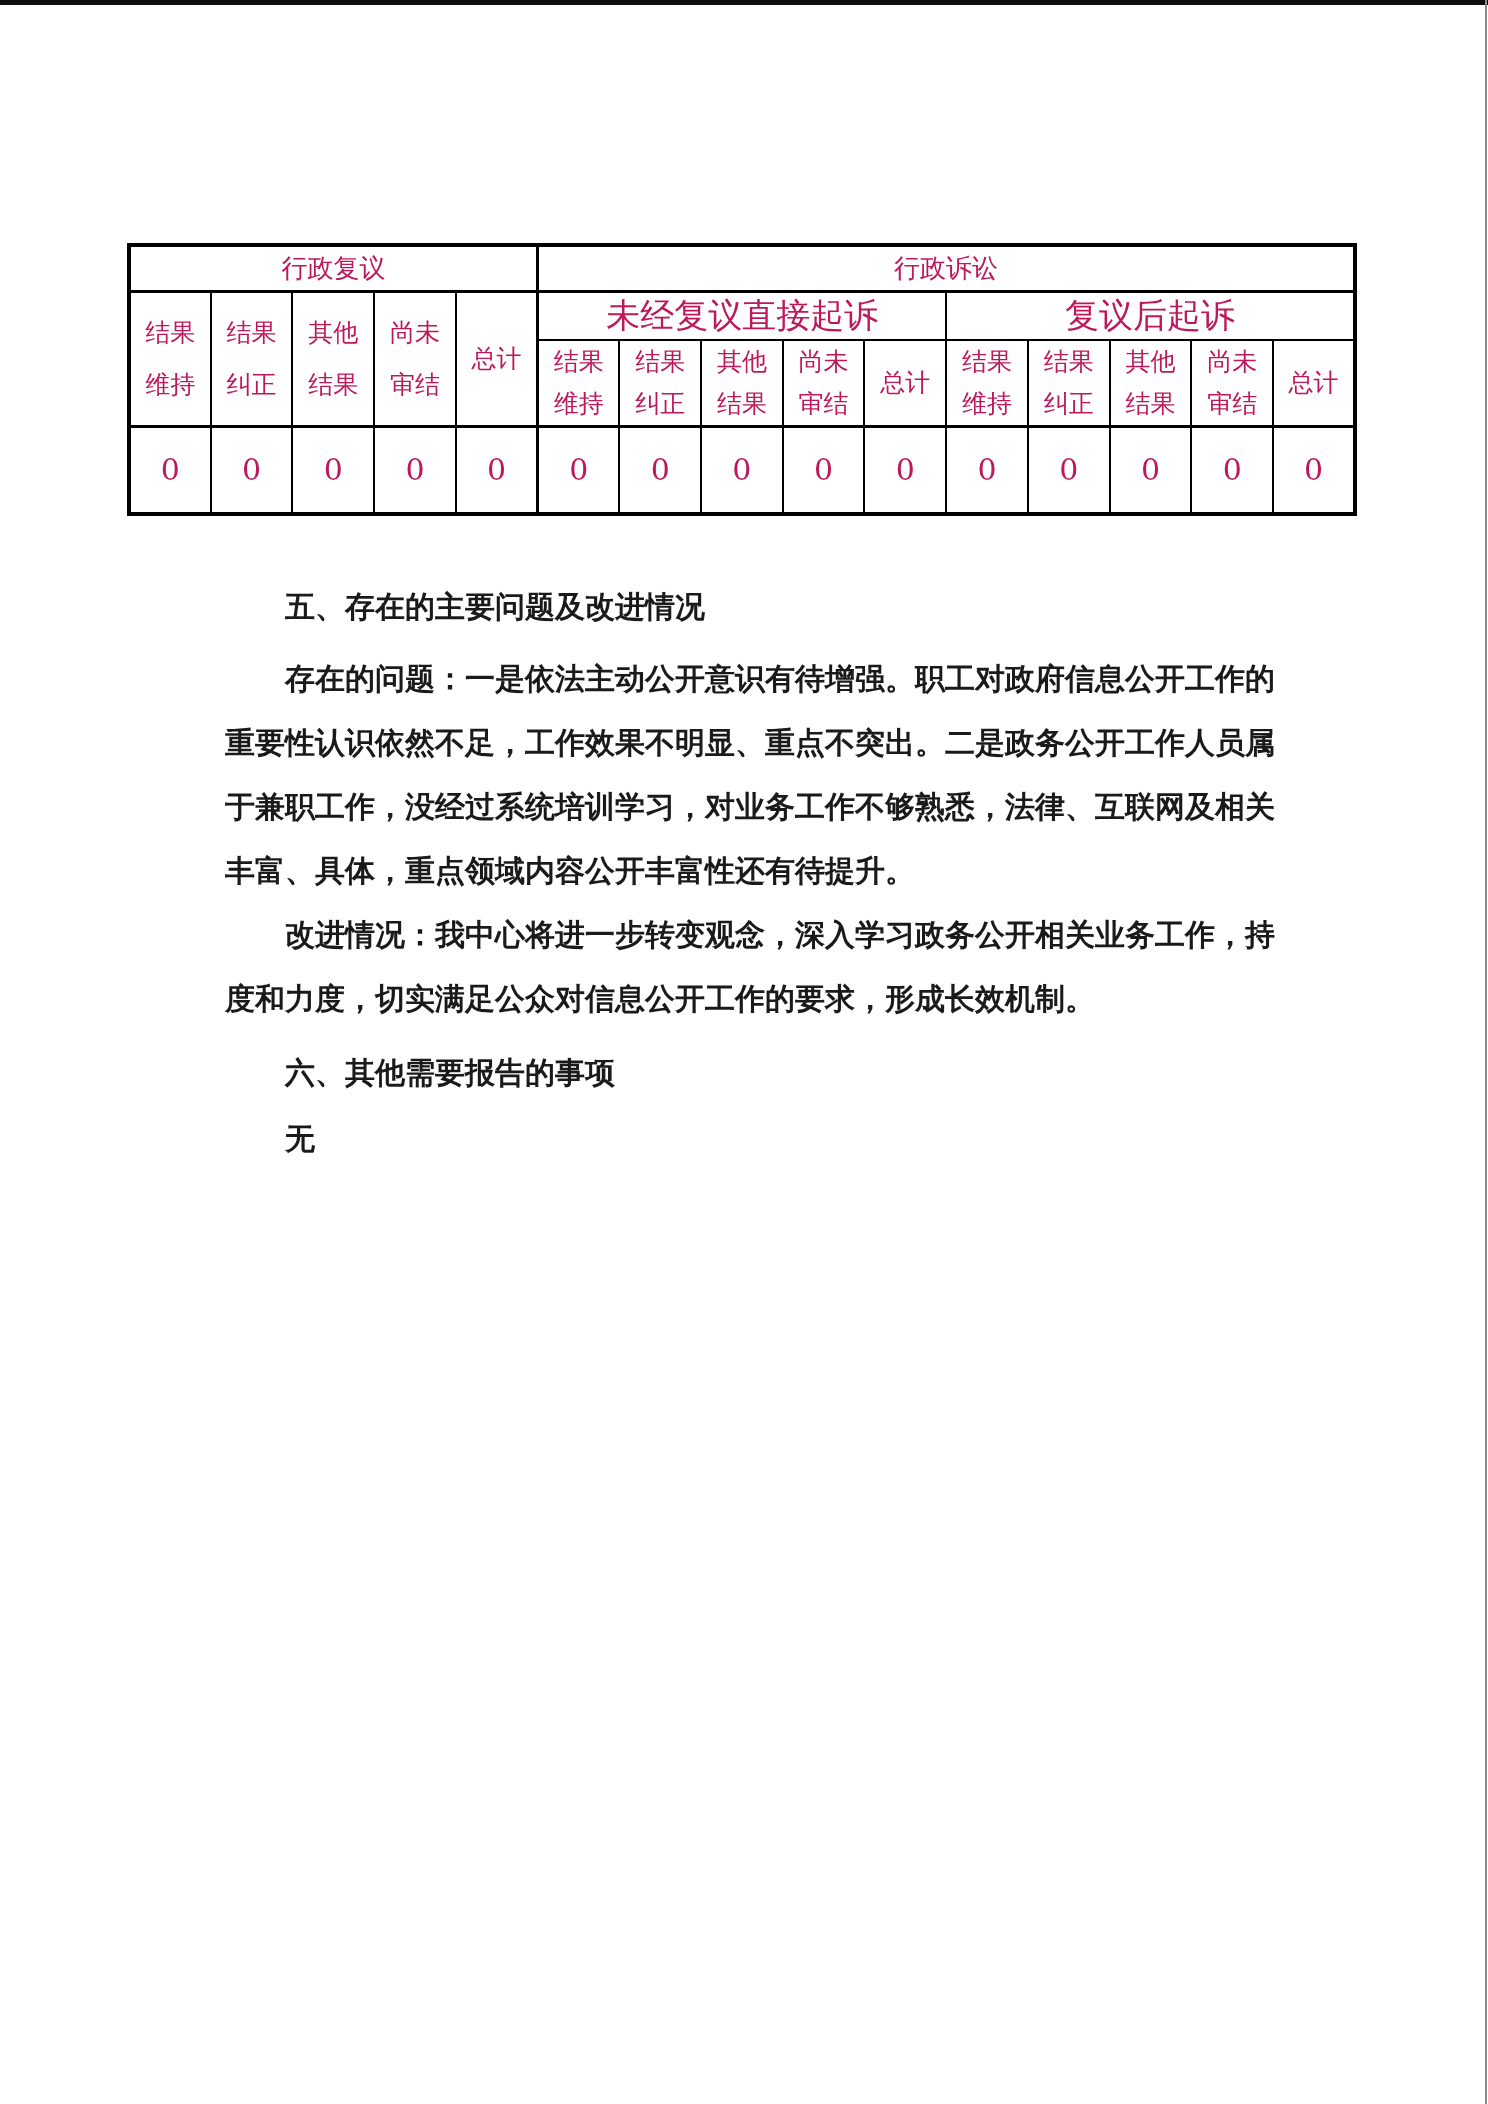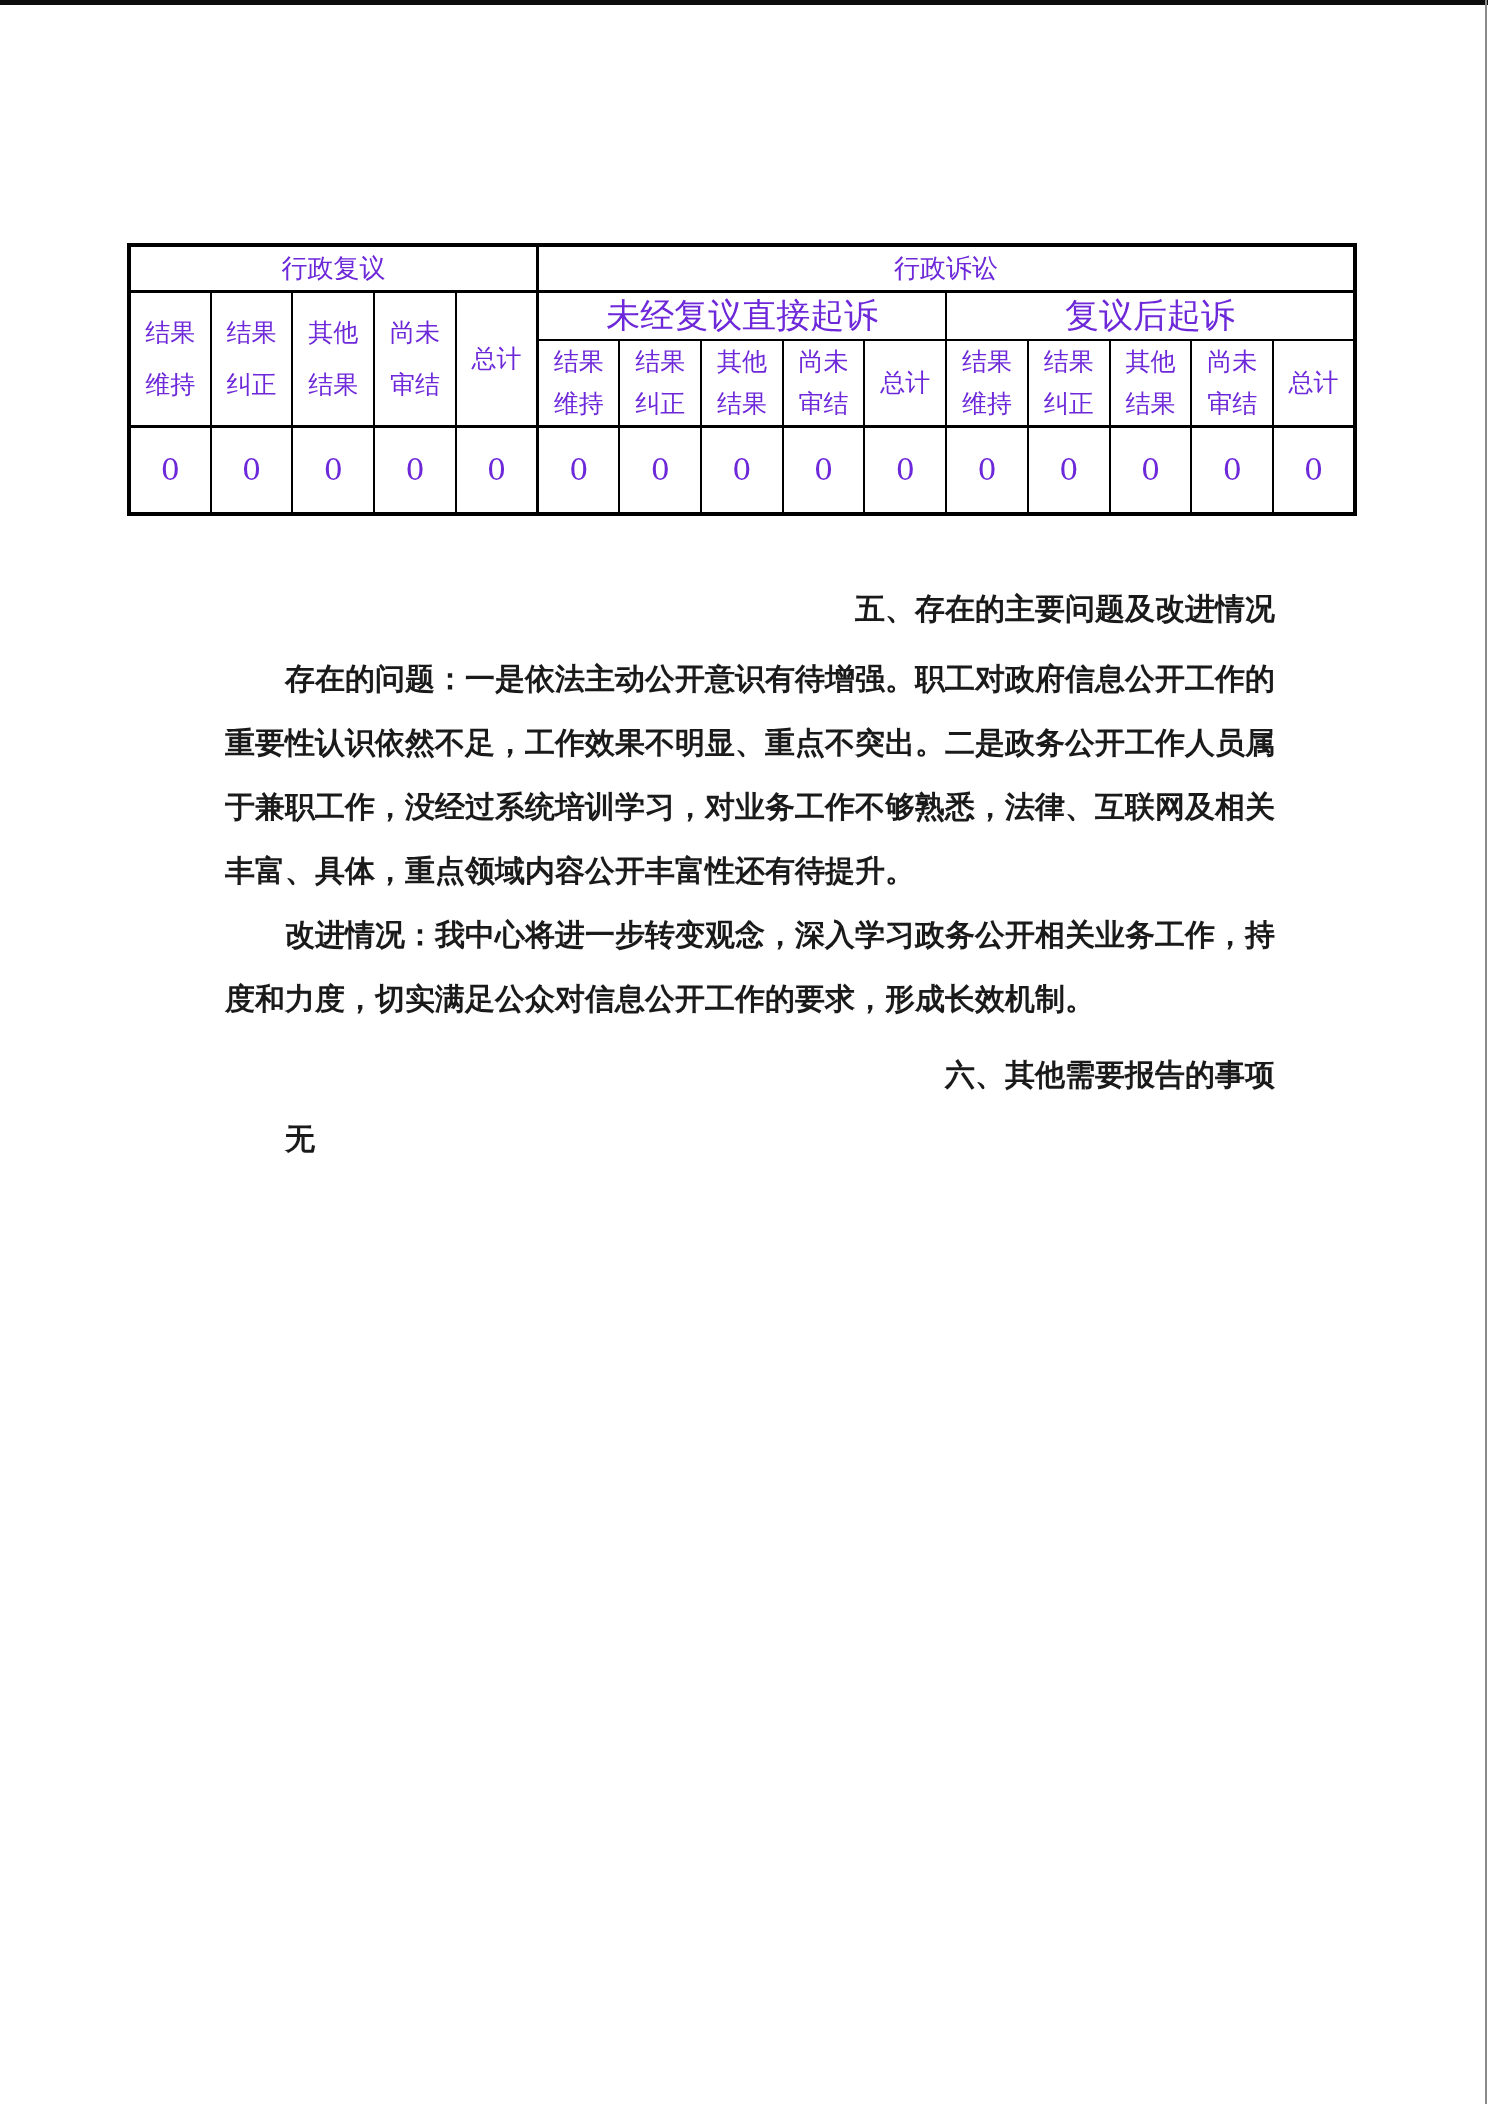--- a/index.html
+++ b/index.html
@@ -31,21 +31,21 @@
     border-collapse: collapse;
     table-layout: fixed;
     border: 4px solid #000;
   }
   table.stats th, table.stats td {
     border: 2px solid #000;
     padding: 0;
     text-align: center;
     vertical-align: middle;
     font-weight: normal;
-    color: #6d28d9;
+    color: #be185d;
     overflow: hidden;
   }
   tr.group-row    { height: 46px; }
   tr.subgroup-row { height: 40px; }
   tr.colhdr-row   { height: 84px; }
   tr.data-row     { height: 88px; }
 
   .group-hdr    { font-size: 26px; }
   .subgroup-hdr { font-size: 34px; }
   .hdr-tall  { font-size: 25px; white-space: pre-line; line-height: 52px; }
@@ -71,22 +71,22 @@
     white-space: nowrap;
     font-weight: bold;
   }
   .tline.last   { text-align-last: left; }
   .tline.indent { text-indent: 60px; }
   .hline {
     height: 64px;
     line-height: 64px;
     text-indent: 60px;
     font-weight: bold;
-    font-family: Liberation Serif, serif;
-    text-align: right;
+    font-family: Liberation Mono, monospace;
+    text-align: left;
   }
   .gap-before-p1 { margin-top: 6px; }
   .gap-before-h6 { margin-top: 12px; }
 </style>
 </head>
 <body>
 
 <div class="page">
   <div class="top-bar"></div>
   <div class="right-edge-line"></div>

